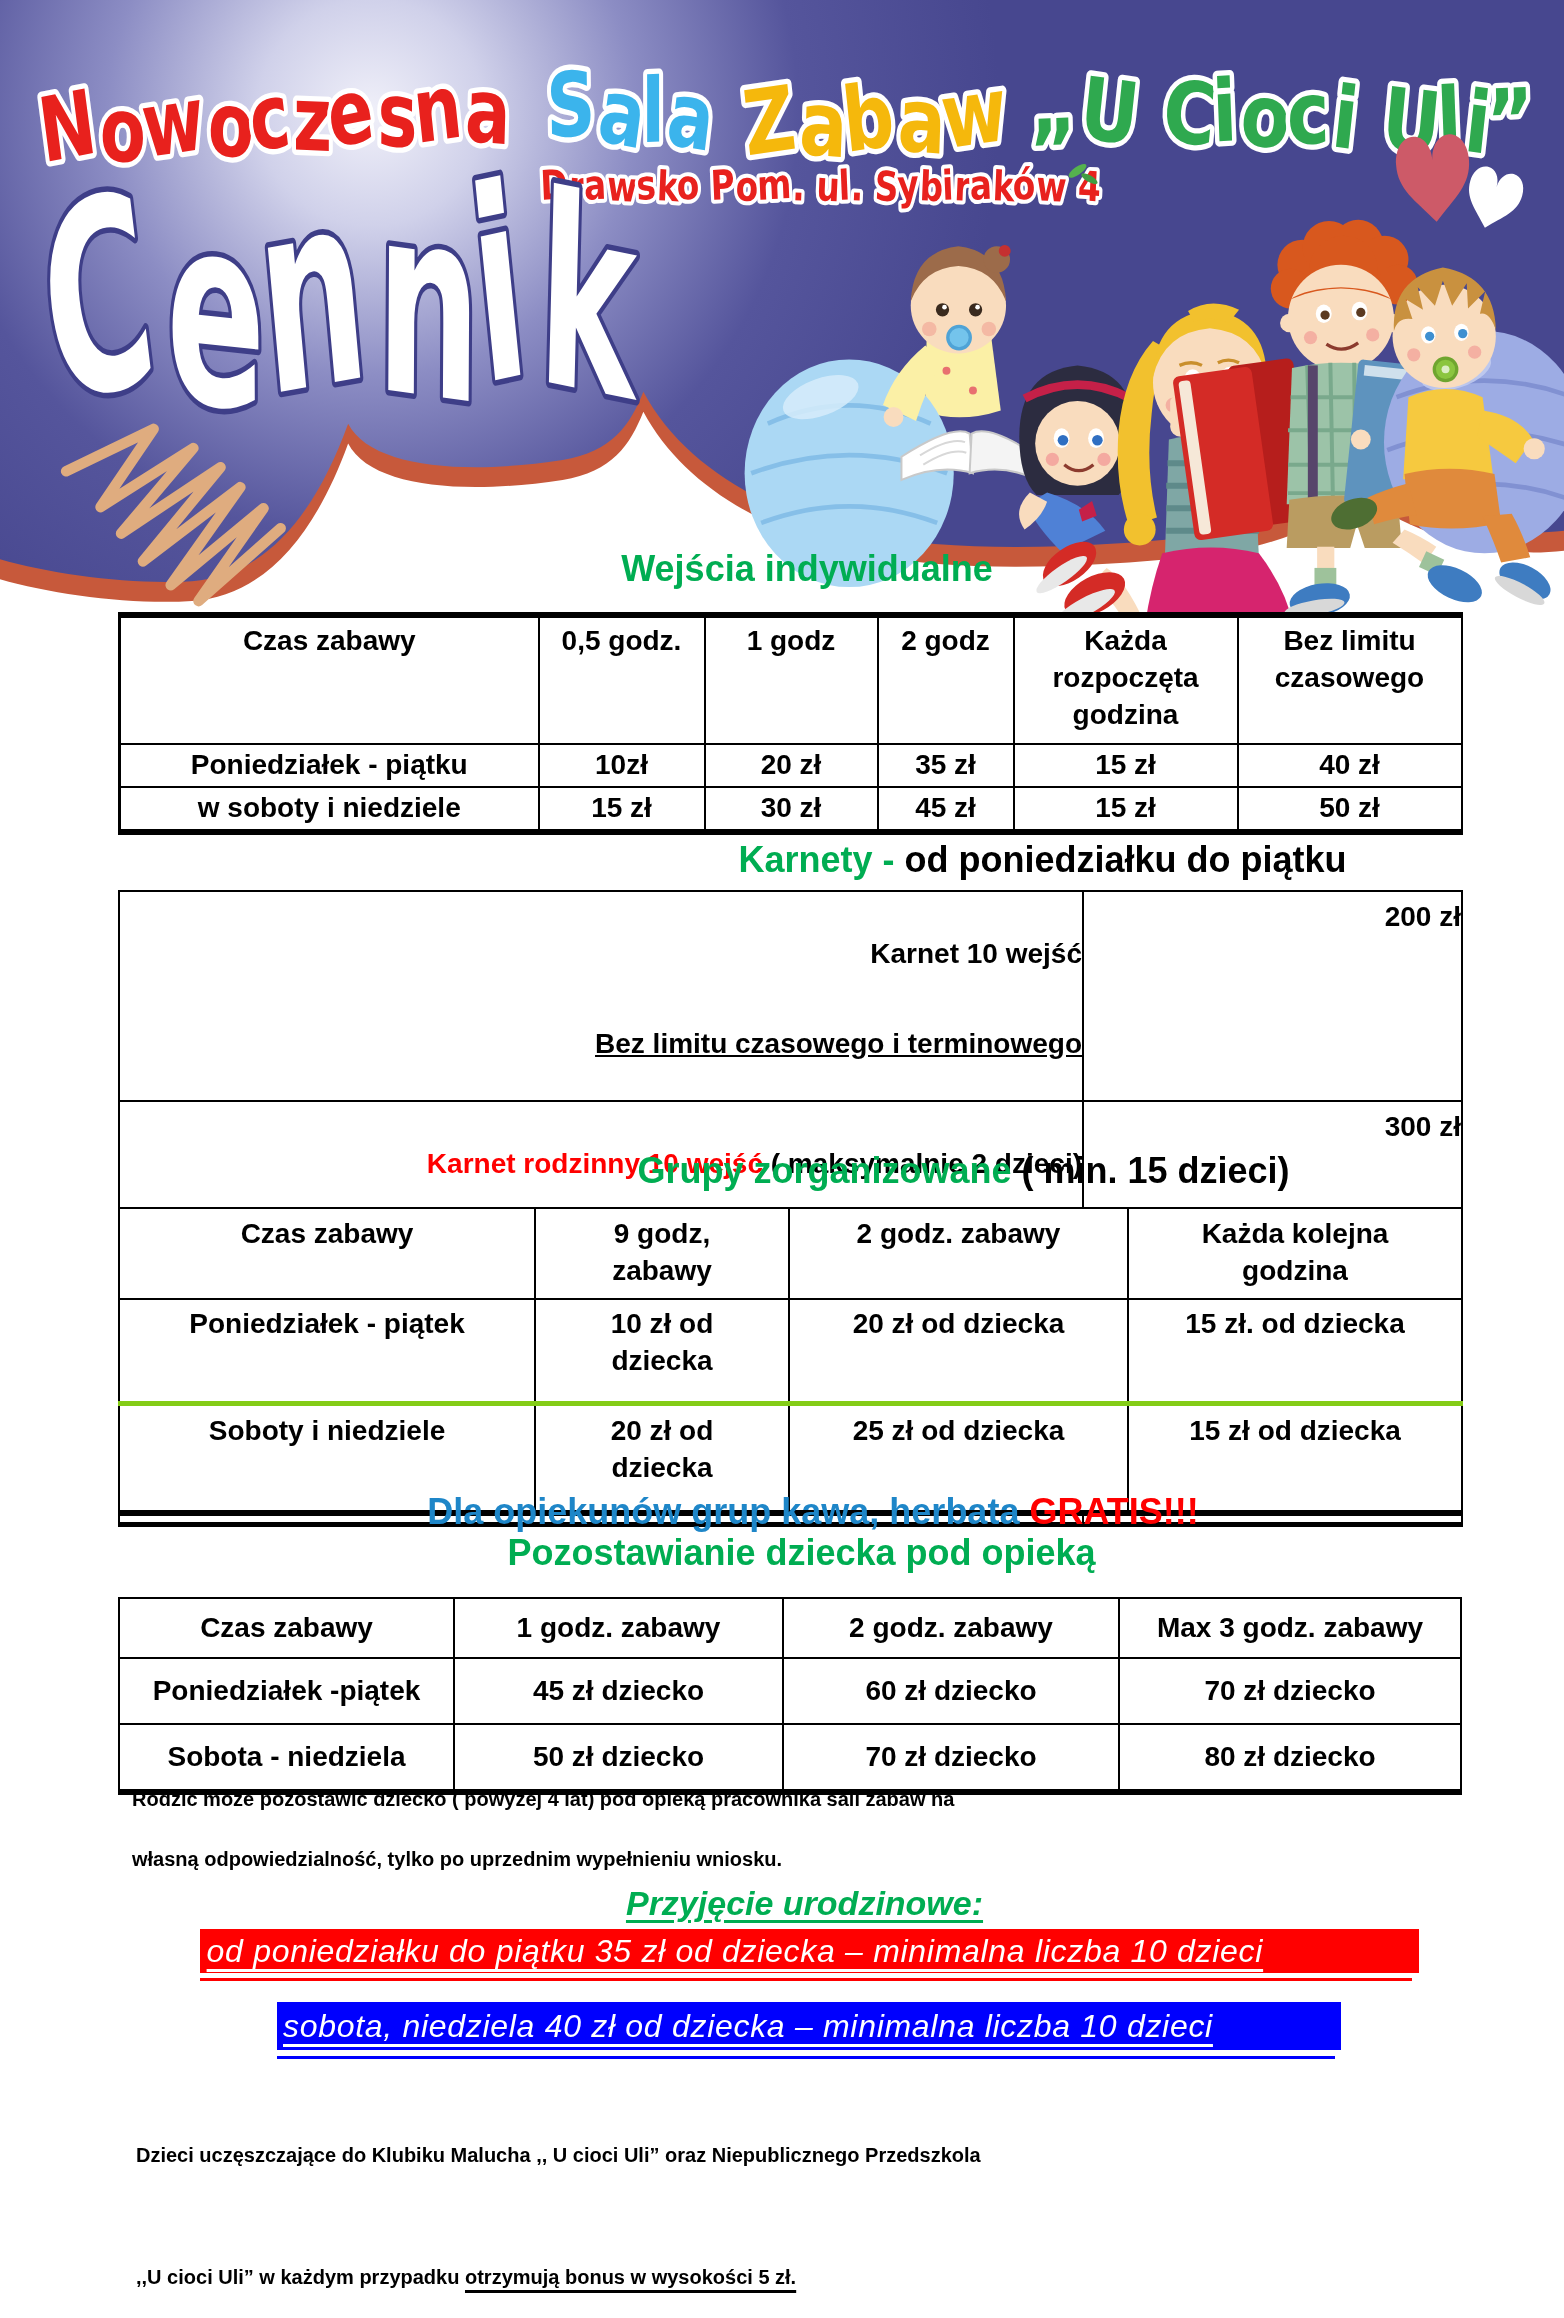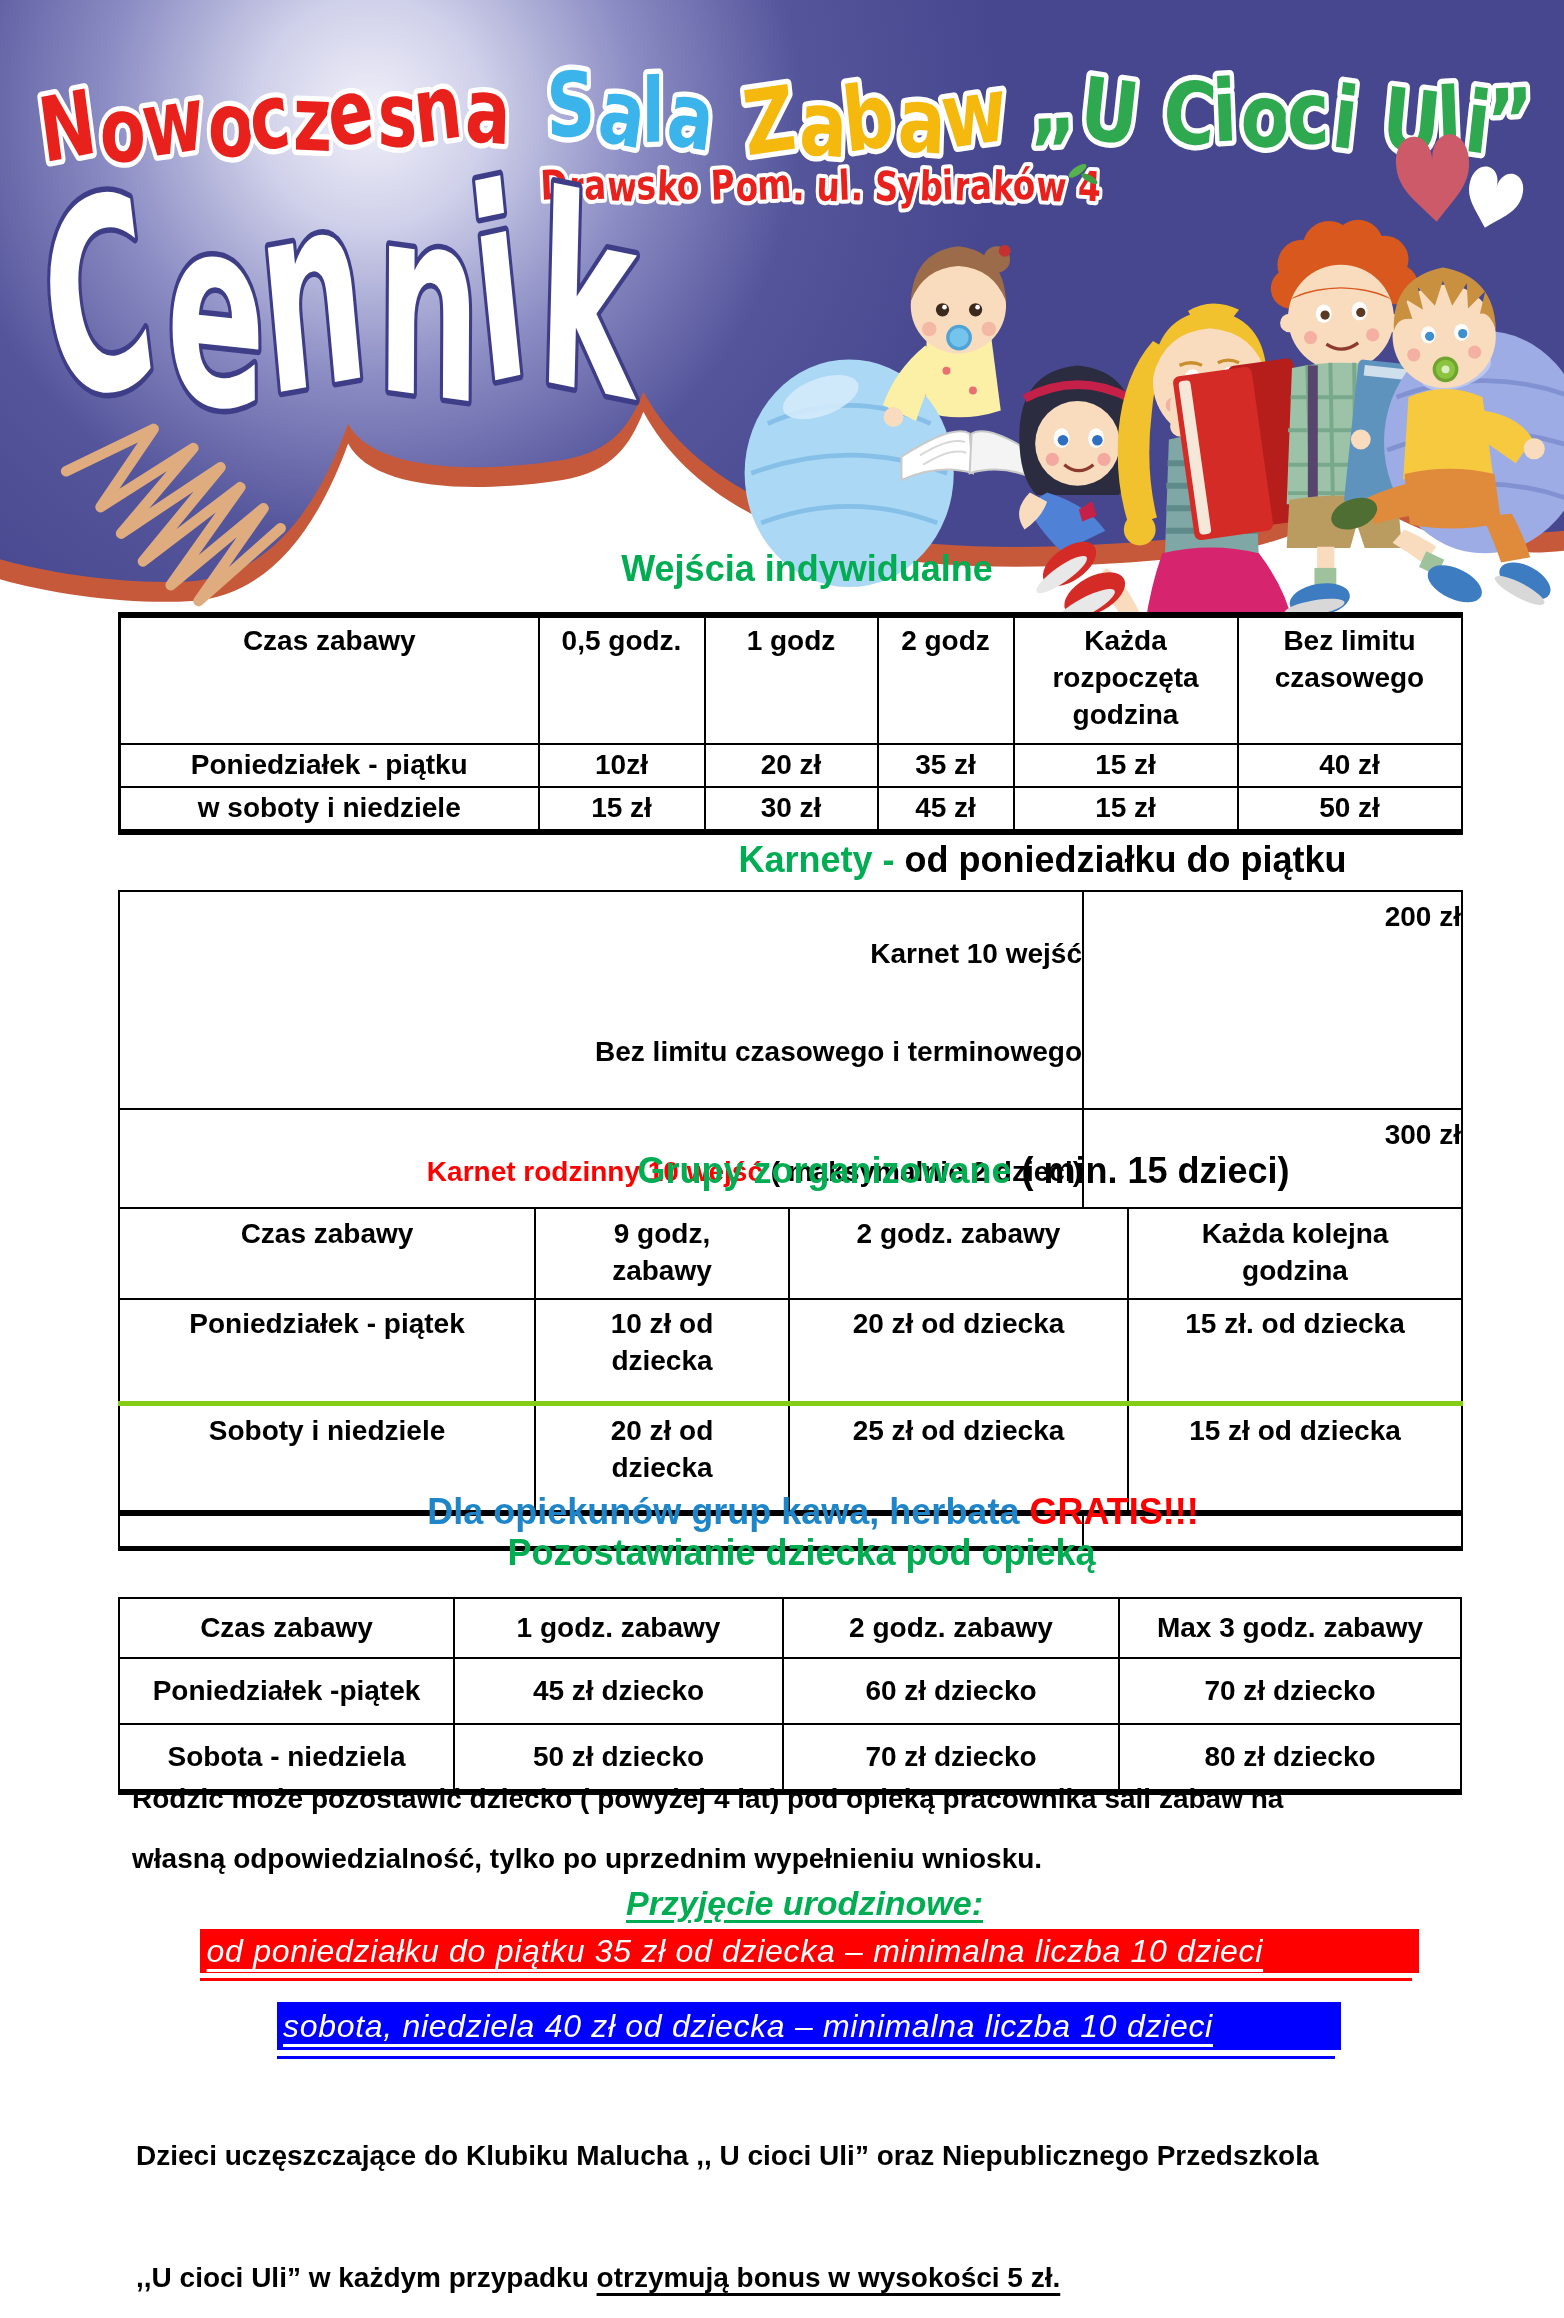--- a/index.html
+++ b/index.html
@@ -24,32 +24,32 @@
 
   table.t{border-collapse:collapse;table-layout:fixed;position:absolute;background:#fff;}
   table.t td, table.t th{border:2px solid #000;text-align:center;font-weight:bold;font-size:28px;
     color:#000;white-space:pre-line;padding:0;line-height:1.32;overflow:hidden;}
   #t1{left:118px;top:612px;width:1342px;border-top:6px solid #000;border-bottom:6px solid #000;border-left:3.3px solid #000;}
   #t1 th{height:120px;vertical-align:top;padding-top:5.3px;}
   #t1 td{height:41px;vertical-align:middle;}
   #t2{left:118px;top:890px;width:1342px;border-bottom:5.3px solid #000;}
   #t2 td{height:81px;vertical-align:top;padding-top:7px;text-align:right;}
   #t2 tr.thick td{border-top:5.3px solid #000;}
-  .kline2{margin-top:24px;}
+  .kline2{margin-top:16px;text-decoration:underline;}
   #t2 .krow1 .kc{color:#000;} #t2 .krow2 .kc{color:var(--red);} #t2 .krow3 .kc{color:var(--green);}
   #t3{left:118px;top:1207px;width:1342px;border:2.6px solid #000;border-bottom:6px solid #000;}
   #t3 th{height:82px;vertical-align:top;padding-top:6.6px;}
   #t3 td{height:95px;vertical-align:top;padding-top:6.6px;}
   #t3 tr.r2 td{border-top:5px solid #84cc16;height:97px;}
   #t4{left:118px;top:1597px;width:1342px;border-bottom:6px solid #000;}
   #t4 th{height:58px;vertical-align:middle;}
   #t4 td{height:64px;vertical-align:middle;border-radius:13px;}
   #t4 tr.r2 td{border-top:2px solid #8a8a8a;}
 
-  .note{position:absolute;font-weight:bold;font-size:28px;color:#000;line-height:60px;white-space:pre-line;}
+  .note{position:absolute;font-weight:bold;font-size:20px;color:#000;line-height:60px;white-space:pre-line;}
   .banner{position:absolute;overflow:hidden;display:flex;align-items:center;}
   .banner span{font-weight:normal;font-style:italic;font-size:32px;color:#fff;white-space:nowrap;
     text-decoration:underline;text-decoration-thickness:2.6px;text-underline-offset:6.6px;letter-spacing:0.7px;}
   .hairline{position:absolute;height:2.6px;}
   .ub{text-decoration:underline;text-decoration-thickness:2.6px;text-underline-offset:6px;}
   .itub{font-style:italic;text-decoration:underline;text-decoration-thickness:2.6px;text-underline-offset:5.3px;}
 </style>
 </head>
 <body>
 

